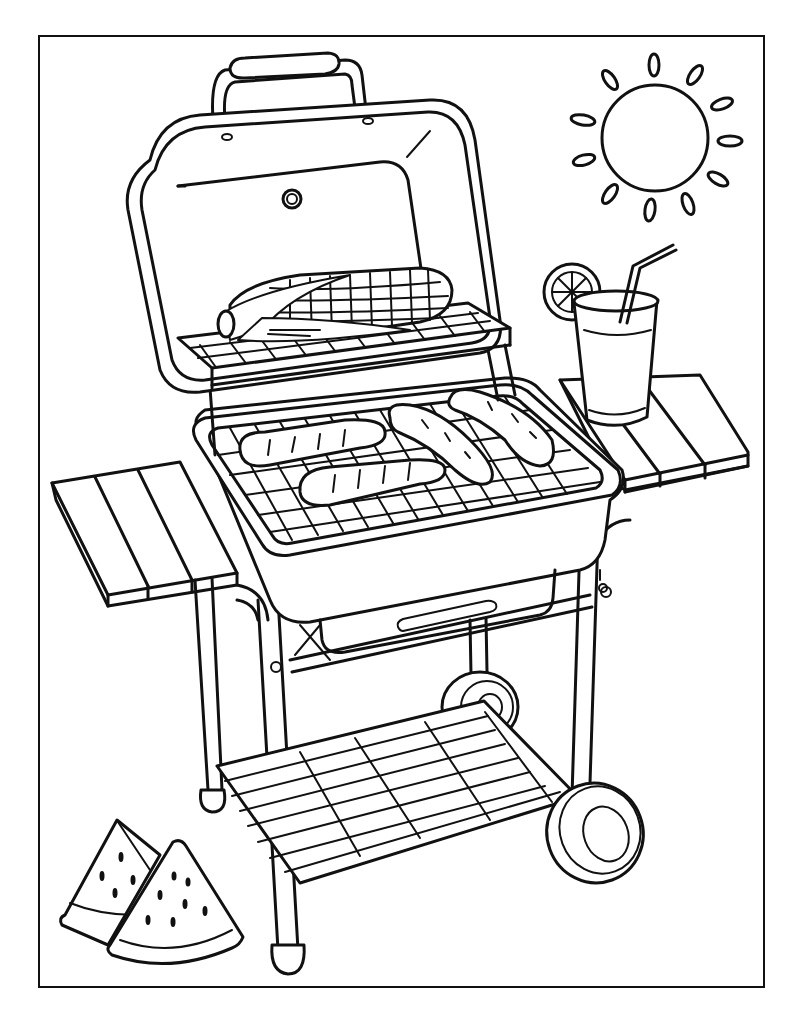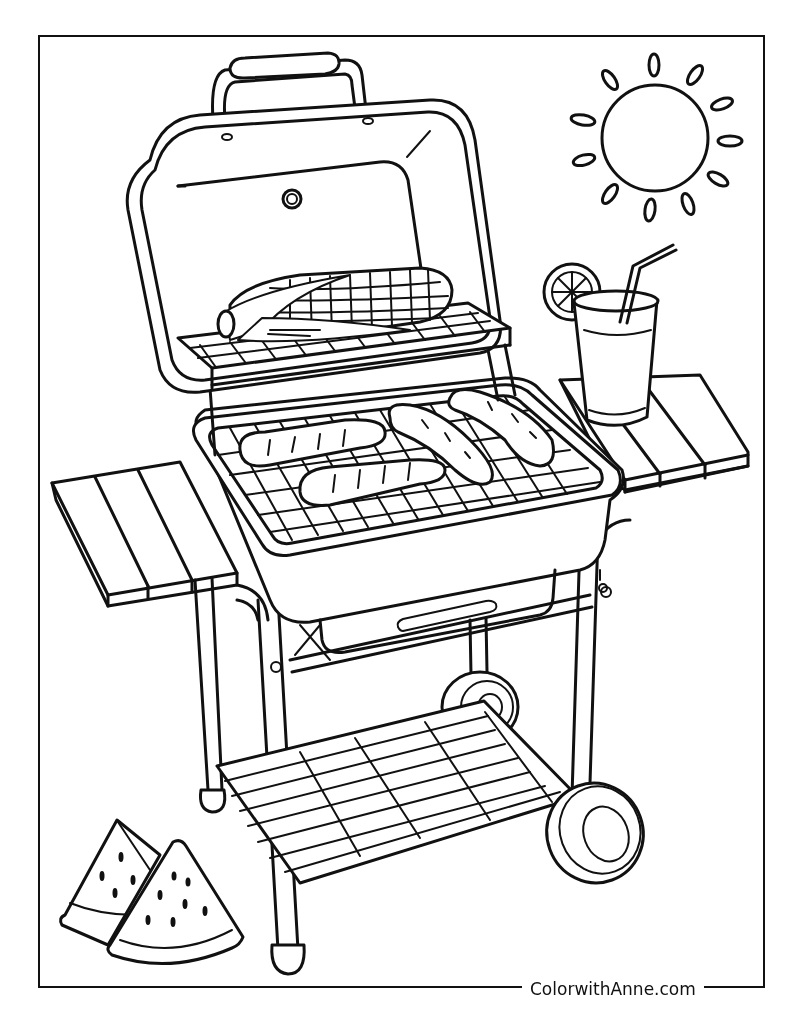--- a/index.html
+++ b/index.html
@@ -195,14 +195,13 @@
       <ellipse cx="174" cy="876" rx="2.5" ry="4.5" class="seed"></ellipse>
       <ellipse cx="188" cy="882" rx="2.5" ry="4.5" class="seed"></ellipse>
       <ellipse cx="160" cy="895" rx="2.5" ry="5" class="seed"></ellipse>
       <ellipse cx="185" cy="904" rx="2.5" ry="5" class="seed"></ellipse>
       <ellipse cx="205" cy="911" rx="2.5" ry="5" class="seed"></ellipse>
       <ellipse cx="148" cy="920" rx="2.5" ry="5" class="seed"></ellipse>
       <ellipse cx="173" cy="922" rx="2.5" ry="5" class="seed"></ellipse>
     </g>
   </svg>
 
-  <div class="watermark">ColorwithAnne.com</div>
 </div>
 
 </body></html>

